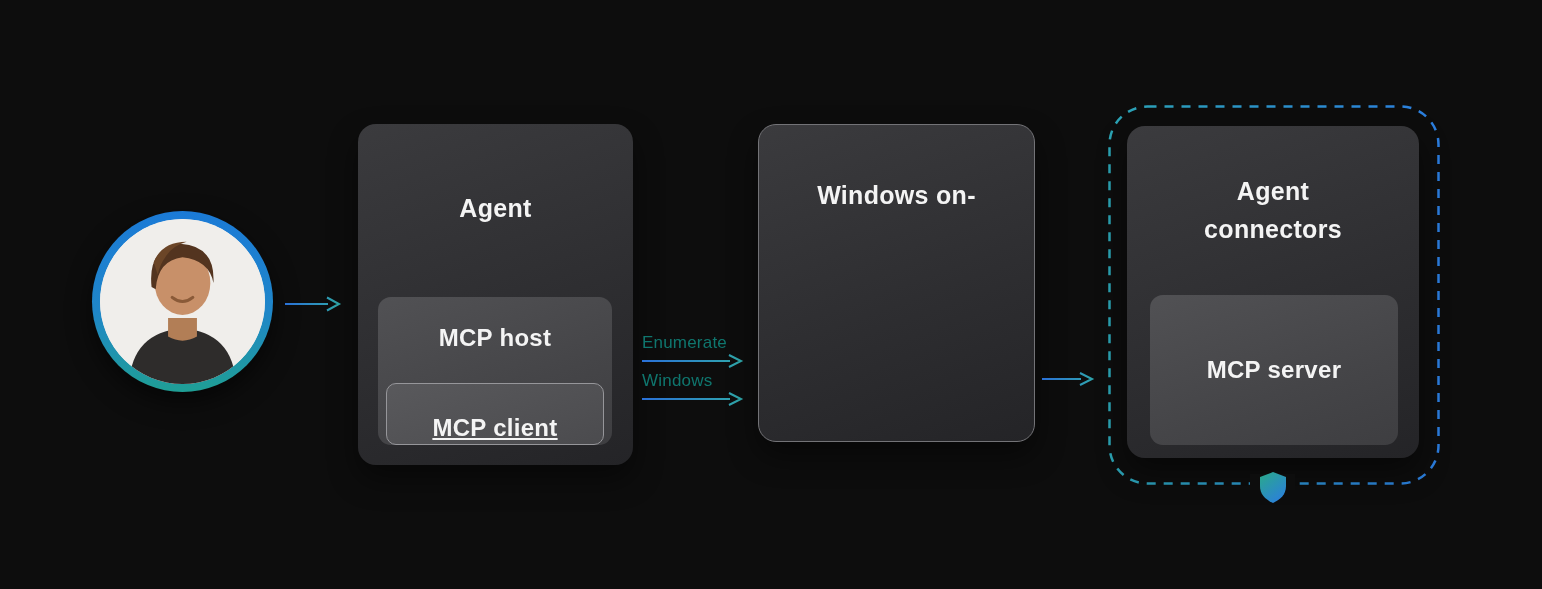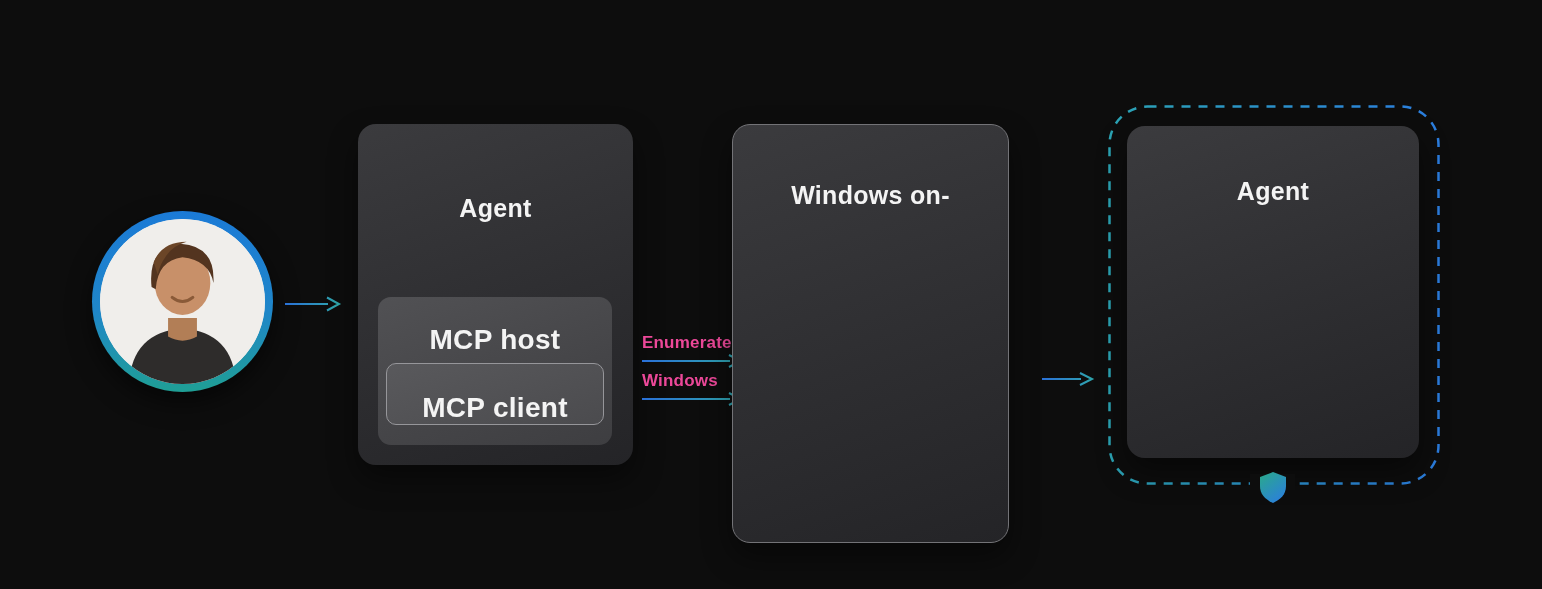--- a/index.html
+++ b/index.html
@@ -49,44 +49,44 @@
     color: #f4f4f4;
     line-height: 35px;
   }
 
   .inner-box {
     position: absolute;
     border-radius: 13px;
     background: linear-gradient(160deg, #515154 0%, #454548 60%, #3e3e41 100%);
   }
   .inner-label {
-    font-size: 28px;
+    font-size: 24px;
     font-weight: 700;
     letter-spacing: 0.3px;
     color: #f4f4f4;
     text-align: center;
   }
 
   
   .agent-box { left: 358px; top: 124px; width: 275px; height: 341px; }
   .agent-box .box-title { padding-top: 67px; }
   .host-box { left: 20px; top: 173px; width: 234px; height: 148px; }
   .host-box .inner-label { padding-top: 27px; }
   .client-box {
     position: absolute;
-    left: 8px; top: 66px; width: 218px; height: 62px;
+    left: 8px; top: 86px; width: 218px; height: 62px;
     border-radius: 10px;
     border: 1px solid #96969a;
     background: linear-gradient(160deg, #59595c 0%, #4b4b4e 100%);
-    display: flex; align-items: center; justify-content: center;
+    display: flex; align-items: center; justify-content: center; text-decoration: underline;
   }
 
   
   .registry-box {
-    left: 732px; top: 124px; width: 277px; height: 419px;
+    left: 758px; top: 124px; width: 277px; height: 318px;
     border: 1px solid #737377;
   }
   .registry-box .box-title { padding-top: 53px; }
   .proxy-box {
     left: 18px; top: 171px; width: 240px; height: 151px;
     display: flex; align-items: center; justify-content: center;
   }
 
   
   .connectors-box { left: 1127px; top: 126px; width: 292px; height: 332px; }
@@ -94,23 +94,23 @@
   .server-box {
     left: 23px; top: 169px; width: 248px; height: 150px;
     display: flex; align-items: center; justify-content: center;
   }
 
   
   .arrow-svg { position: absolute; overflow: visible; }
   .flow-label {
     position: absolute;
     font-size: 17px;
-    font-weight: 700;
+    font-weight: 400;
     letter-spacing: 0.2px;
-    color: #ec4899;
+    color: #0f766e;
     white-space: nowrap;
   }
 
   .dashed-svg { position: absolute; left: 1108px; top: 105px; }
 
   .shield-backdrop {
     position: absolute;
     left: 1250px; top: 474px; width: 45px; height: 16px;
     background: #0d0d0d;
   }
@@ -196,20 +196,24 @@
     <path d="M39,2 L51,8 L39,14" fill="none" stroke="url(#gradArrowS)" stroke-width="2"></path>
   </svg>
 
   <svg class="dashed-svg" width="332" height="380">
     <rect x="1.5" y="1.5" width="329" height="377" rx="38" ry="38" fill="none" stroke="url(#gradDash)" stroke-width="2.5" stroke-dasharray="9 8"></rect>
   </svg>
 
   <div class="big-box connectors-box">
     <div class="box-title">
       <div>Agent</div>
+      <div>connectors</div>
+    </div>
+    <div class="inner-box server-box">
+      <span class="inner-label">MCP server</span>
     </div>
   </div>
 
   <div class="shield-backdrop"></div>
   <svg class="shield-svg" width="28" height="33" viewBox="0 0 28 33">
     <path d="M14,1 L27,6 V15 C27,23.5 21.5,28.5 14,32 C6.5,28.5 1,23.5 1,15 V6 Z" fill="url(#gradShield)"></path>
   </svg>
 
 </div>
 

